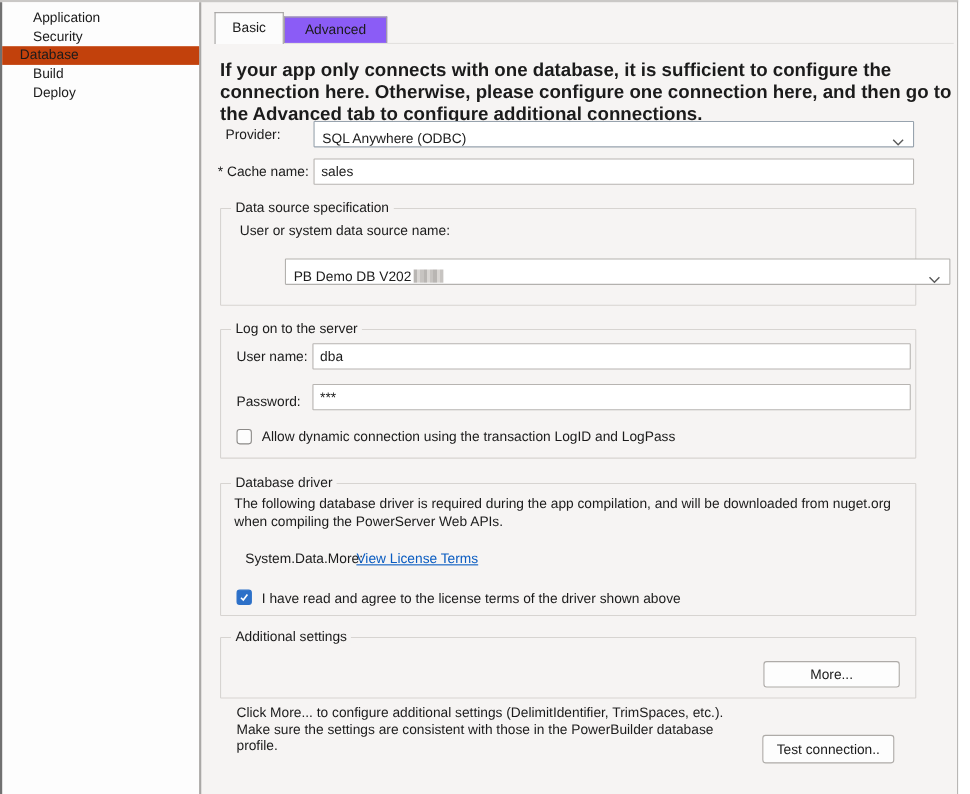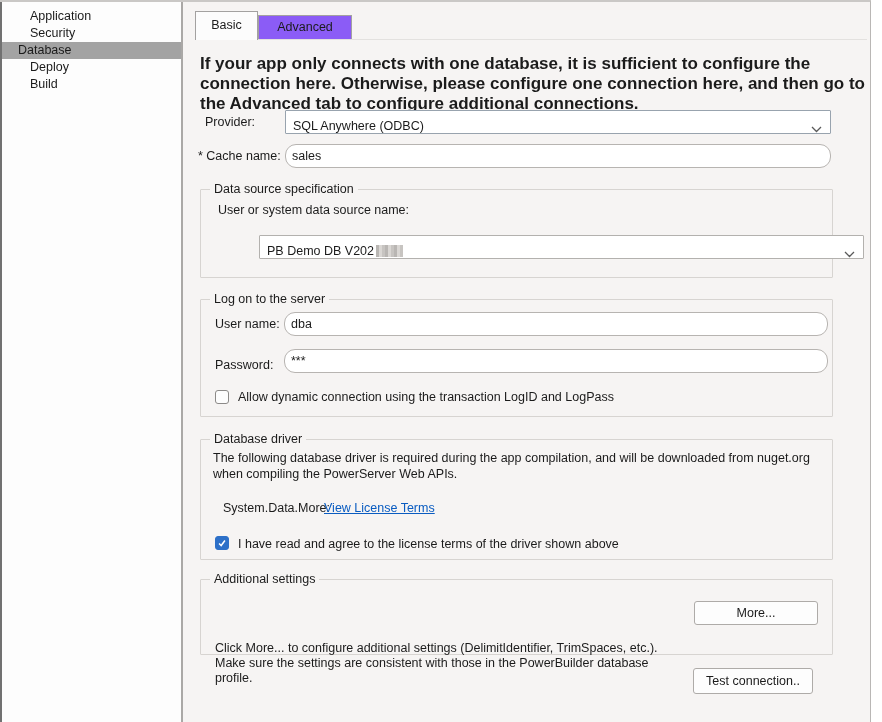--- a/index.html
+++ b/index.html
@@ -16,33 +16,33 @@
     border-top:2px solid #cac8c6; border-right:1px solid #b9b7b5;
   }
   
   .sidebar {
     position:absolute; left:0; top:0; bottom:0; width:183px;
     background:#fdfdfd;
     border-left:2px solid #717171; border-right:2px solid #aaa8a6;
     padding-top:6px;
   }
   .side-item { height:17px; line-height:17px; padding-left:28px; font-size:12.5px; cursor:default; }
-  .side-item.selected { background:#a3a3a3;padding-left:16px; }
+  .side-item.selected { background:#c2410c;padding-left:16px; }
   
   .tab-strip-line { position:absolute; left:195px; top:37px; width:672px; height:1px; background:#e3e1df; }
   .tab { position:absolute; border:1px solid #a3a1a0; border-bottom:none; text-align:center; cursor:default; }
   .tab-active { left:195px; top:9px; width:63px; height:29px; background:#fcfcfc; line-height:26px; z-index:2; }
   .tab-inactive { left:258px; top:13px; width:94px; height:24px; background:#8b5cf6; line-height:22px; }
   
   .intro { position:absolute; left:200px; top:52px; width:676px; font-size:17px; line-height:20px;font-weight:bold; }
   .lbl { position:absolute; font-size:12.5px; line-height:22px; white-space:nowrap; }
   
   .textbox {
     position:absolute; height:24px; background:#ffffff;
-    border:1px solid #b7b4b1; border-radius:11px;
+    border:1px solid #b7b4b1; border-radius:1px;
     font-family:"Liberation Sans", sans-serif; font-size:12.5px; color:#1b1b1b;
     padding:0 6px; outline:none;
   }
   .combo {
     position:absolute; height:24px; background:#ffffff;
     border:1px solid #98a3ae; border-radius:1px;
     display:flex; align-items:flex-end; justify-content:space-between;
     padding:0 8px 0 7px; cursor:default;
   }
   .combo.gray-border { border-color:#b3b1ae;margin-left:41px; }
@@ -78,22 +78,22 @@
 </head>
 <body>
 
 <div class="screen">
   <div class="root">
 
     <div class="sidebar">
       <div class="side-item">Application</div>
       <div class="side-item">Security</div>
       <div class="side-item selected">Database</div>
+      <div class="side-item">Build</div>
       <div class="side-item">Deploy</div>
-      <div class="side-item">Build</div>
     </div>
 
     <div class="tab-strip-line"></div>
     <div class="tab tab-active">Basic</div>
     <div class="tab tab-inactive">Advanced</div>
 
     <div class="intro">If your app only connects with one database, it is sufficient to configure the connection here. Otherwise, please configure one connection here, and then go to the Advanced tab to configure additional connections.</div>
 
     <div class="lbl" style="left:205px; top:109px;">Provider:</div>
     <div class="combo" style="left:285px; top:108px; width:546px;">
@@ -142,21 +142,21 @@
       <div class="checkbox checked" style="left:14px; top:96px;">
         <span style="display:flex;">
           <svg width="10" height="10" viewBox="0 0 12 12">
               <path d="M2.5 6.5 L5 9 L9.5 3" fill="none" stroke="#ffffff" stroke-width="1.8"></path>
             </svg>
         </span>
       </div>
       <div class="cb-label" style="left:37px; top:97px;">I have read and agree to the license terms of the driver shown above</div>
     </div>
 
-    <div class="group" style="left:200px; top:577px; width:633px; height:76px;">
+    <div class="group" style="left:200px; top:577px; width:633px; height:56px;">
       <span class="legend">Additional settings</span>
       <div class="gtext" style="left:14px; top:14px; width:468px; line-height:15px;margin-top:47px;">Click More... to configure additional settings (DelimitIdentifier, TrimSpaces, etc.). Make sure the settings are consistent with those in the PowerBuilder database profile.</div>
       <div class="btn" style="left:493px; top:21px; width:124px; height:24px;">More...</div>
     </div>
 
     <div class="btn" style="left:693px; top:666px; width:120px; height:26px;">Test connection..</div>
 
   </div>
 </div>
 

